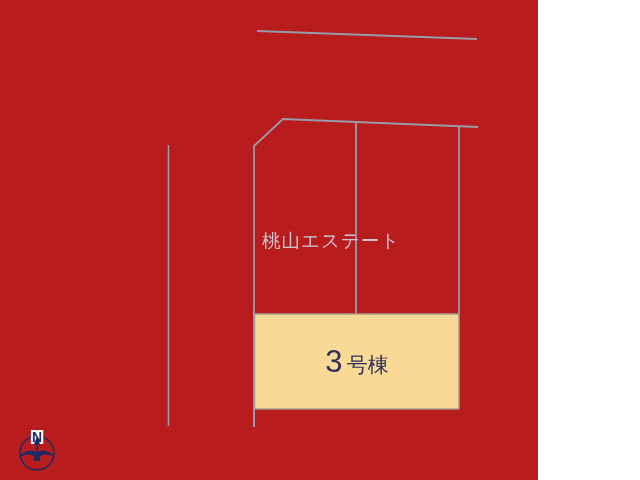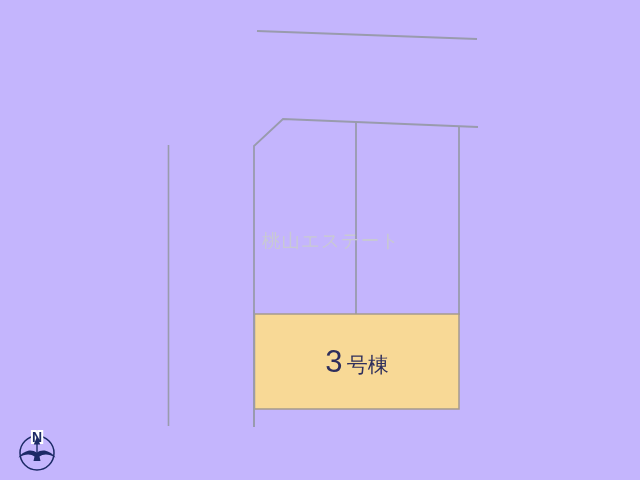--- a/index.html
+++ b/index.html
@@ -3,23 +3,23 @@
 <meta charset="utf-8">
 <style>
   html, body {
     margin: 0;
     padding: 0;
     background: #ffffff;
     font-family: "Liberation Sans", sans-serif;
   }
   .canvas {
     position: relative;
-    width: 640px;
+    width: 538px;
     height: 480px;
-    background: #c4b5fd;
+    background: #b91c1c;
     overflow: hidden;
   }
   .plan-svg {
     position: absolute;
     inset: 0;
     width: 640px;
     height: 480px;
   }
   .watermark-text {
     font-family: "Liberation Sans", sans-serif;

